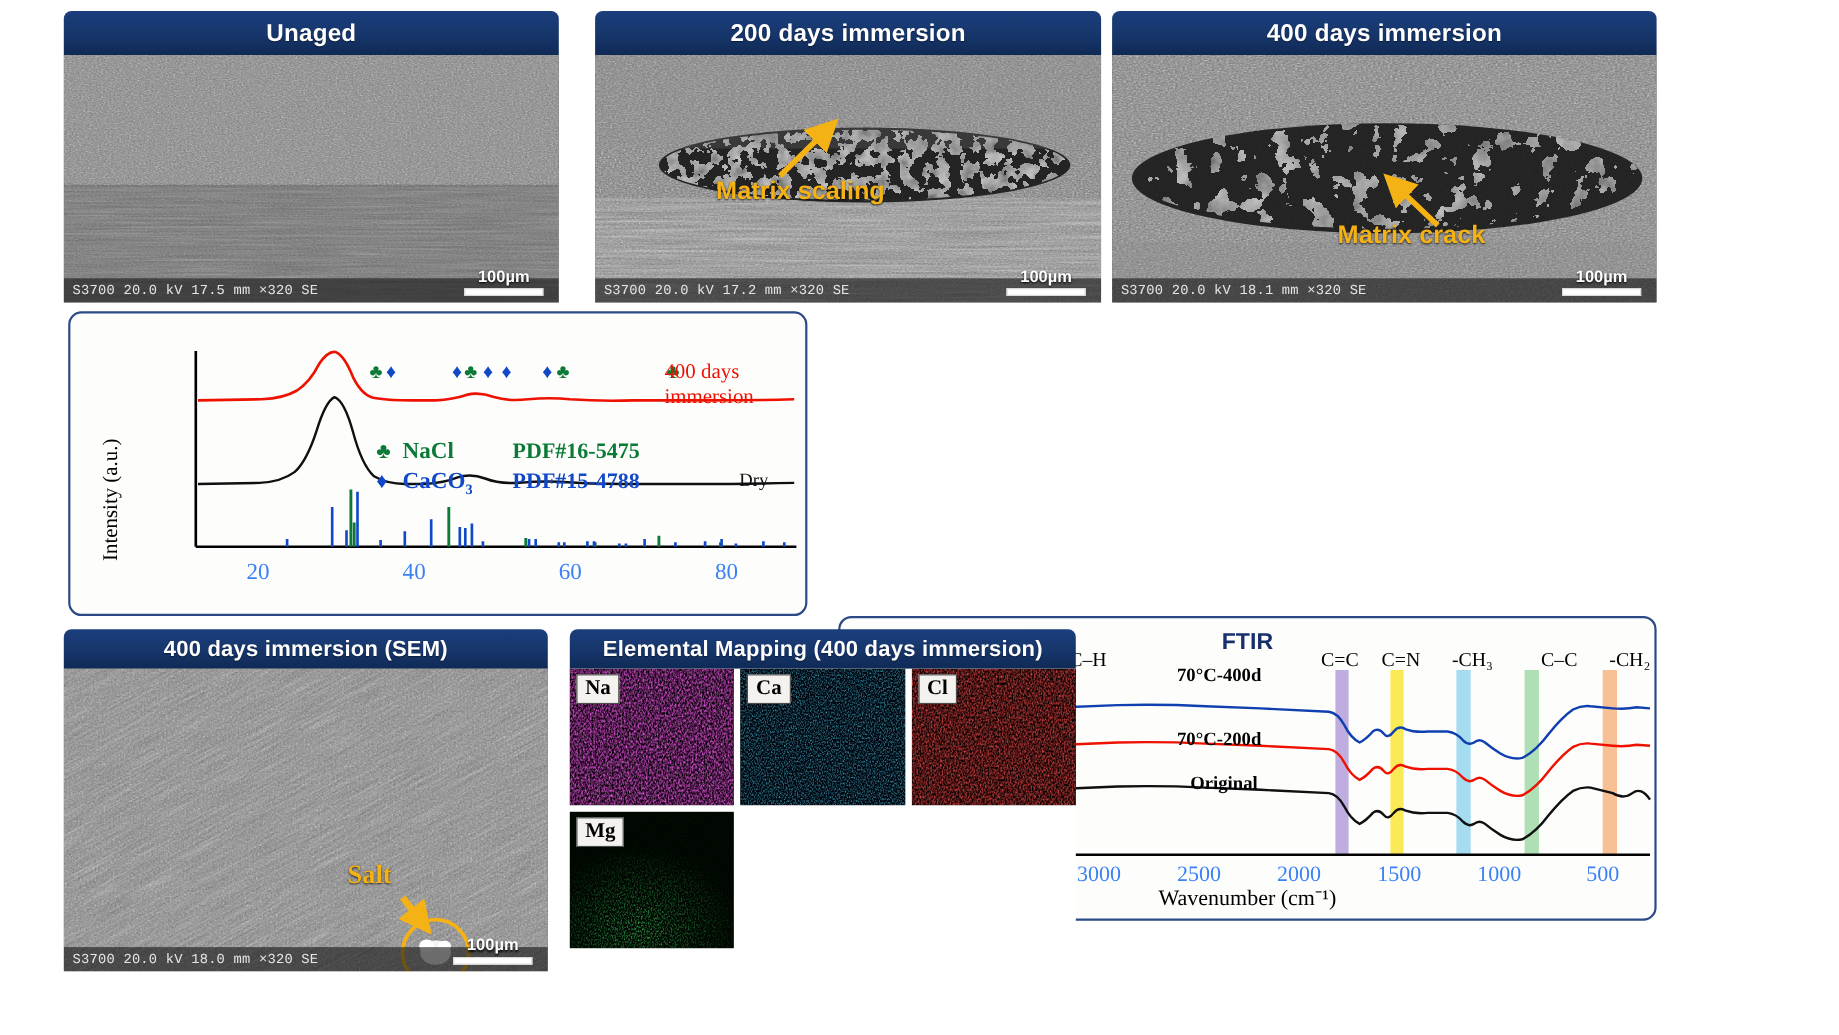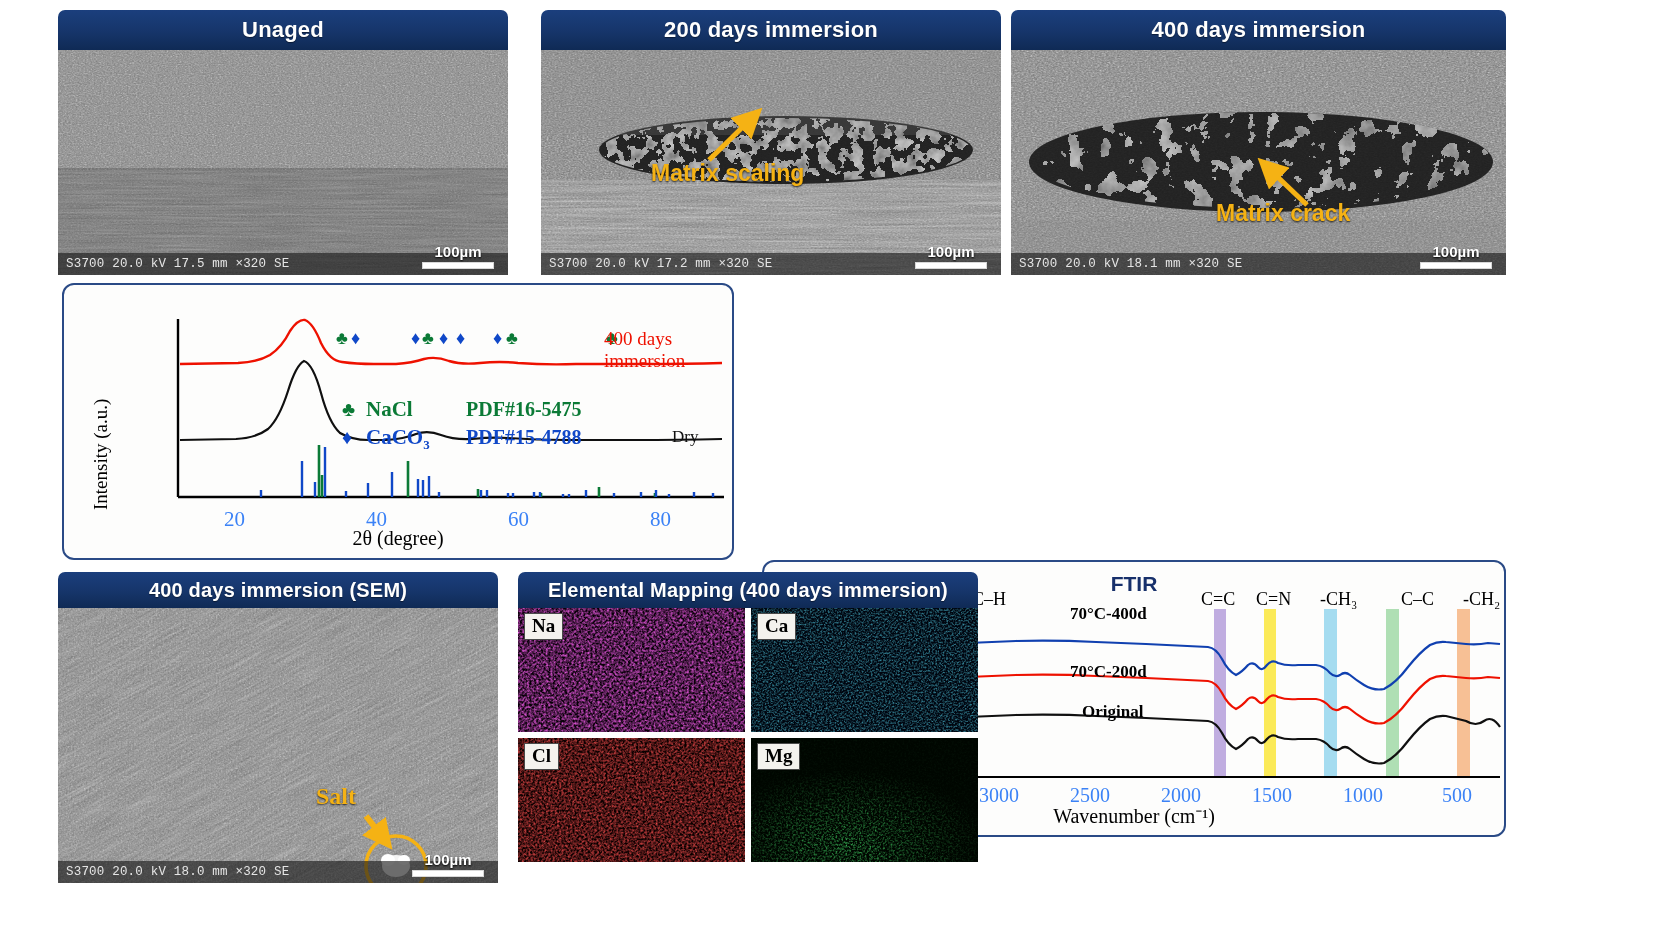--- a/index.html
+++ b/index.html
@@ -207,21 +207,20 @@
       <div class="scalebar-label">100µm</div>
       <div class="scalebar-line"></div>
     </div>
   </div>
 </div>
 
 <div class="card panel" style="left:62px; top:283px; width:672px; height:277px;">
 
   <div class="axlabel ylabel-rot" style="left:26px; top:225px; font-size:19px;">Intensity (a.u.)</div>
 
-  <div class="axlabel" style="left:0; right:0; bottom:8px; text-align:center; font-size:20px;">2θ (degree)</div>
 
   <svg style="position:absolute; left:52px; top:32px; width:612px; height:200px;" viewBox="0 0 612 200" preserveAspectRatio="none">
 
     <line x1="62" y1="2" x2="62" y2="180" stroke="#000" stroke-width="2.4"></line>
     <line x1="62" y1="180" x2="608" y2="180" stroke="#000" stroke-width="2.4"></line>
 
     <g stroke="#0b7a36" stroke-width="2.6">
       <line x1="203" y1="180" x2="203" y2="128"></line>
         <line x1="206" y1="180" x2="206" y2="158"></line>
       <line x1="292" y1="180" x2="292" y2="144"></line>
@@ -417,21 +416,21 @@
     <div class="sem-infobar">S3700 20.0 kV 18.0 mm ×320 SE</div>
     <div class="scalebar-wrap">
       <div class="scalebar-label">100µm</div>
       <div class="scalebar-line"></div>
     </div>
   </div>
 </div>
 
 <div class="panel" style="left:518px; top:572px; width:460px;">
   <div class="hdr" style="height:36px; font-size:20px;">Elemental Mapping (400 days immersion)</div>
-  <div style="display:grid; grid-template-columns:1fr 1fr; grid-template-rows:1fr 1fr; gap:6px; height:254px; background:#ffffff;">
+  <div style="display:grid; grid-template-columns:1fr 1fr 1fr; grid-template-rows:1fr 1fr; gap:6px; height:254px; background:#ffffff;">
 
     <div class="map-tile">
       <div class="map-tag">Na</div>
       <svg viewBox="0 0 230 126" preserveAspectRatio="none" style="width:100%; height:100%; display:block;">
         <defs>
             <filter id="mNa">
               <feTurbulence type="fractalNoise" baseFrequency="0.42" numOctaves="3" seed="5"></feTurbulence>
           <feColorMatrix type="matrix" values="0 0 0 0 0.84  0 0 0 0 0.10  0 0 0 0 0.77  0 0 0 1.6 -0.45"></feColorMatrix>
             </filter>
           </defs>

